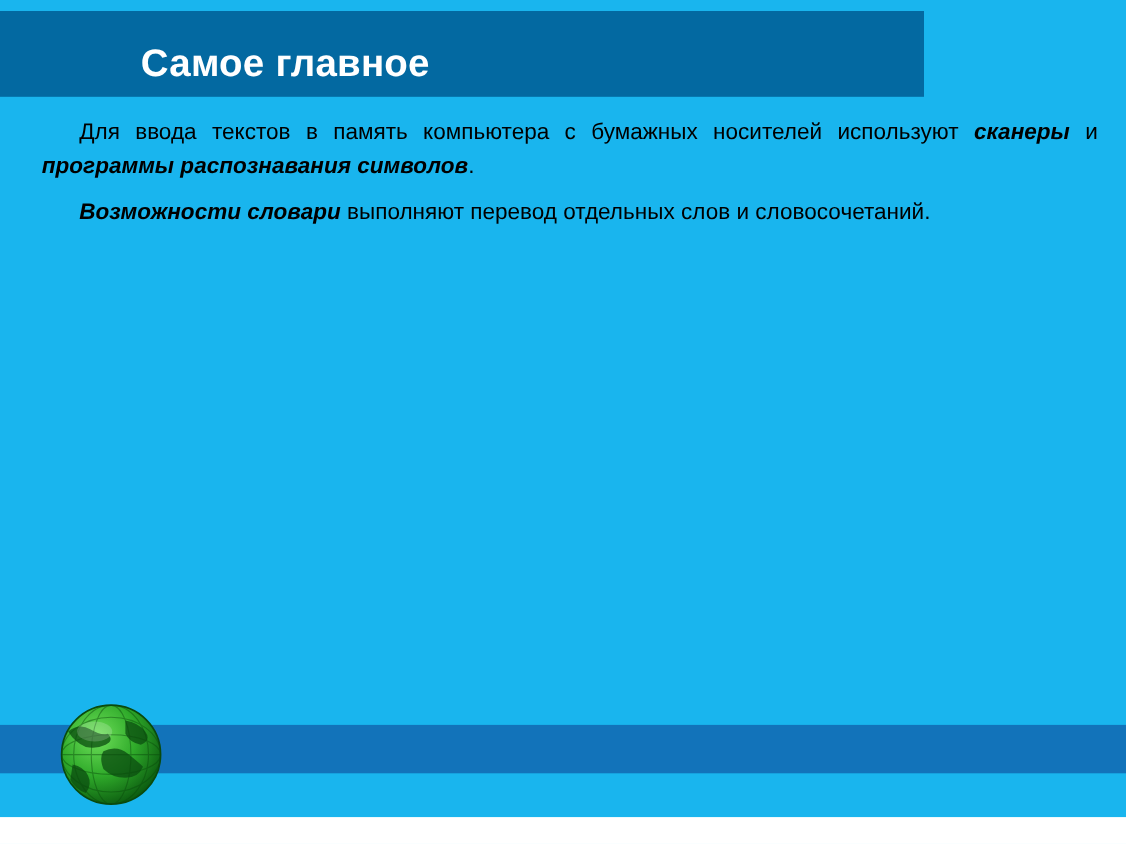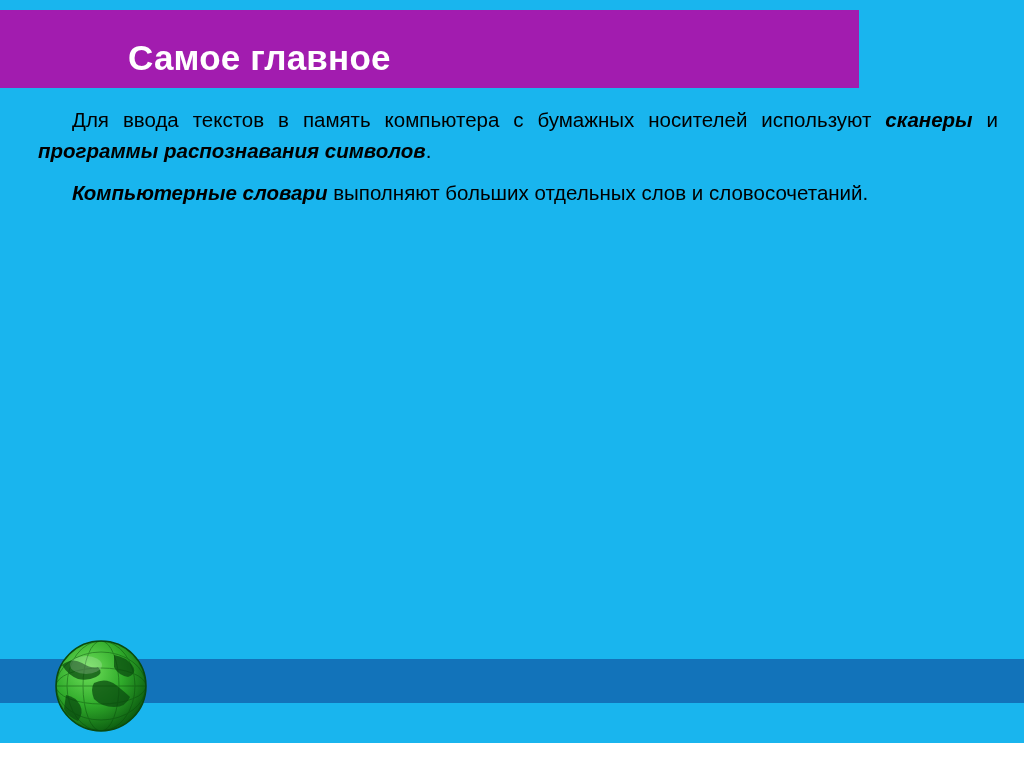--- a/index.html
+++ b/index.html
@@ -26,22 +26,21 @@
     width: 1024px;
     height: 743px;
     background: #19b5ee;
   }
   .title-bar {
     position: absolute;
     left: 0;
     top: 10px;
     width: 840px;
     height: 78px;
-    background: #a21caf;
-    padding-left: 19px;
+    background: #0369a1;
   }
   .title-text {
     position: absolute;
     left: 128px;
     top: 28px;
     font-size: 35px;
     font-weight: bold;
     color: #ffffff;
     letter-spacing: 0.2px;
   }
@@ -102,21 +101,21 @@
     <div class="title-text">Самое главное</div>
   </div>
 
   <div class="content">
     <p class="para indent">
       <span>Для ввода текстов в память компьютера с бумажных носителей используют </span><span class="bi">сканеры</span><span> и </span><span class="bi">программы распознавания символов</span><span>.</span>
     </p>
 
 
     <p class="para indent">
-      <span class="bi">Компьютерные словари</span><span> выполняют больших отдельных слов и словосочетаний.</span>
+      <span class="bi">Возможности словари</span><span> выполняют перевод отдельных слов и словосочетаний.</span>
     </p>
 
   </div>
 
   <div class="bottom-band"></div>
 
   <div class="globe">
     <svg width="98" height="98" viewBox="0 0 98 98" aria-hidden="true">
       <defs>
         <radialGradient id="gball" cx="36%" cy="32%" r="72%">

